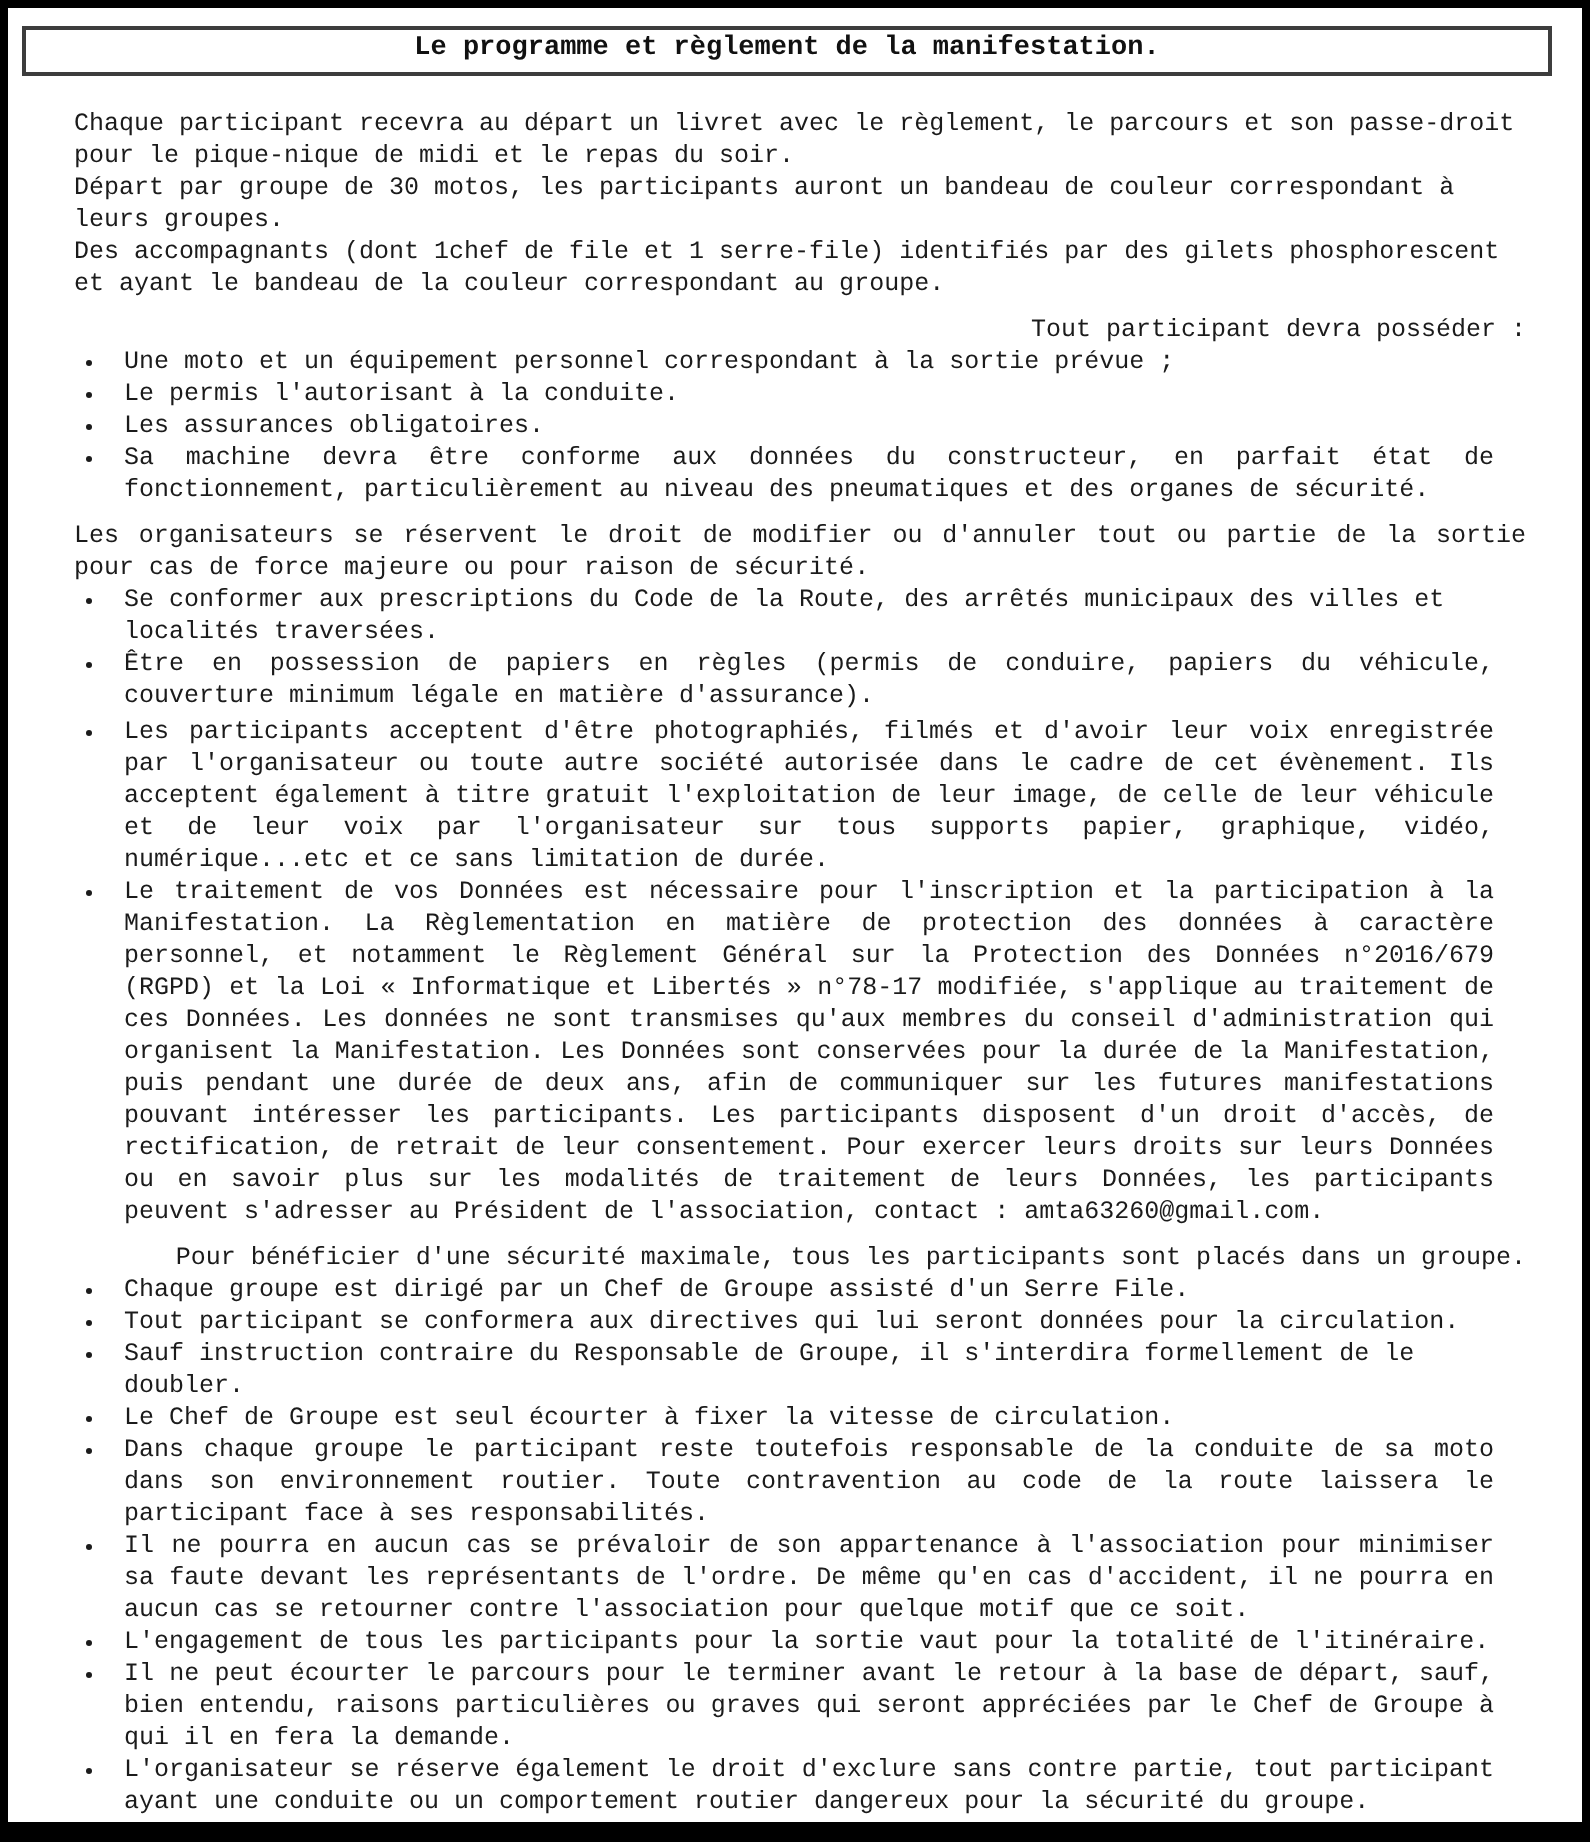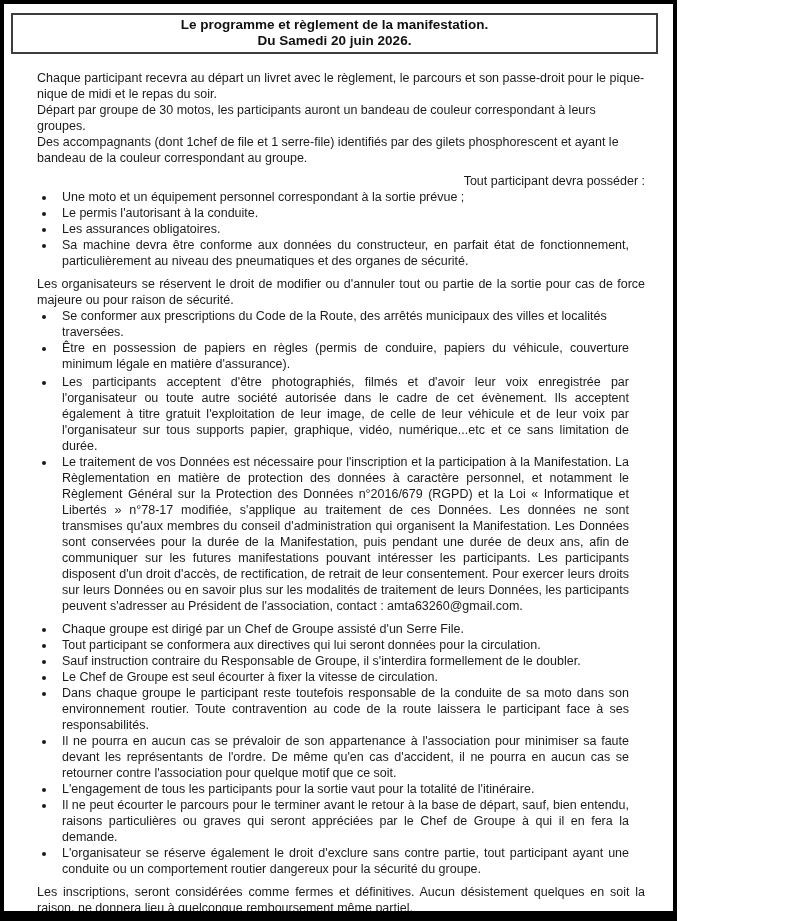--- a/index.html
+++ b/index.html
@@ -2,27 +2,27 @@
 <html><head>
 <meta charset="utf-8">
 <style>
   html, body {
     margin: 0;
     padding: 0;
     background: #ffffff;
   }
   .page {
     box-sizing: border-box;
-    width: 677px;
+    width: 795px;
     height: 921px;
     background: #ffffff;
     border: 4px solid #000000;
     border-bottom-width: 10px;
     overflow: hidden;
-    font-family: Liberation Sans, sans-serif;
+    font-family: Liberation Mono, monospace;
     color: #1b1b1b;
   }
   .title-box {
     margin: 9px 15px 0 7px;
     border: 2px solid #3d3d3d;
     padding: 2px 0 3px 0;
     text-align: center;
     font-weight: bold;
     font-size: 13.5px;
     line-height: 16px;
@@ -45,21 +45,20 @@
   ul.bullets li.justify { text-align: justify; }
   .heading { margin: 0; text-align: right; }
 </style>
 </head>
 <body>
 
 <div class="page">
 
   <div class="title-box">
     <div>Le programme et règlement de la manifestation.</div>
-    <div>Du Samedi 20 juin 2026.</div>
   </div>
 
   <div class="content">
 
     <div class="block">
       <div class="para">Chaque participant recevra au départ un livret avec le règlement, le parcours et son passe-droit pour le pique-nique de midi et le repas du soir.</div>
       <div class="para">Départ par groupe de 30 motos, les participants auront un bandeau de couleur correspondant à leurs groupes.</div>
       <div class="para">Des accompagnants (dont 1chef de file et 1 serre-file) identifiés par des gilets phosphorescent et ayant le bandeau de la couleur correspondant au groupe.</div>
     </div>
 
@@ -78,20 +77,21 @@
       <li>Se conformer aux prescriptions du Code de la Route, des arrêtés municipaux des villes et localités traversées.</li>
       <li class="justify">Être en possession de papiers en règles (permis de conduire, papiers du véhicule, couverture minimum légale en matière d'assurance).</li>
     </ul>
 
 
     <ul class="bullets">
       <li class="justify">Les participants acceptent d'être photographiés, filmés et d'avoir leur voix enregistrée par l'organisateur ou toute autre société autorisée dans le cadre de cet évènement. Ils acceptent également à titre gratuit l'exploitation de leur image, de celle de leur véhicule et de leur voix par l'organisateur sur tous supports papier, graphique, vidéo, numérique...etc et ce sans limitation de durée.</li>
       <li class="justify">Le traitement de vos Données est nécessaire pour l'inscription et la participation à la Manifestation. La Règlementation en matière de protection des données à caractère personnel, et notamment le Règlement Général sur la Protection des Données n°2016/679 (RGPD) et la Loi « Informatique et Libertés » n°78-17 modifiée, s'applique au traitement de ces Données. Les données ne sont transmises qu'aux membres du conseil d'administration qui organisent la Manifestation. Les Données sont conservées pour la durée de la Manifestation, puis pendant une durée de deux ans, afin de communiquer sur les futures manifestations pouvant intéresser les participants. Les participants disposent d'un droit d'accès, de rectification, de retrait de leur consentement. Pour exercer leurs droits sur leurs Données ou en savoir plus sur les modalités de traitement de leurs Données, les participants peuvent s'adresser au Président de l'association, contact : amta63260@gmail.com.</li>
     </ul>
 
+    <p class="heading">Pour bénéficier d'une sécurité maximale, tous les participants sont placés dans un groupe.</p>
     <ul class="bullets">
       <li>Chaque groupe est dirigé par un Chef de Groupe assisté d'un Serre File.</li>
       <li>Tout participant se conformera aux directives qui lui seront données pour la circulation.</li>
       <li>Sauf instruction contraire du Responsable de Groupe, il s'interdira formellement de le doubler.</li>
       <li>Le Chef de Groupe est seul écourter à fixer la vitesse de circulation.</li>
       <li class="justify">Dans chaque groupe le participant reste toutefois responsable de la conduite de sa moto dans son environnement routier. Toute contravention au code de la route laissera le participant face à ses responsabilités.</li>
       <li class="justify">Il ne pourra en aucun cas se prévaloir de son appartenance à l'association pour minimiser sa faute devant les représentants de l'ordre.  De même qu'en cas d'accident, il ne pourra en aucun cas se retourner contre l'association  pour quelque motif que ce soit.</li>
       <li>L'engagement de tous les participants pour la sortie vaut pour la totalité de l'itinéraire.</li>
       <li class="justify">Il ne peut écourter le parcours pour le terminer avant le retour à la base de départ, sauf, bien entendu, raisons particulières ou graves qui seront appréciées par le Chef de Groupe à qui il en fera la demande.</li>
       <li class="justify">L'organisateur se réserve également le droit d'exclure sans contre partie, tout participant ayant une conduite ou un comportement routier dangereux pour la sécurité du groupe.</li>

